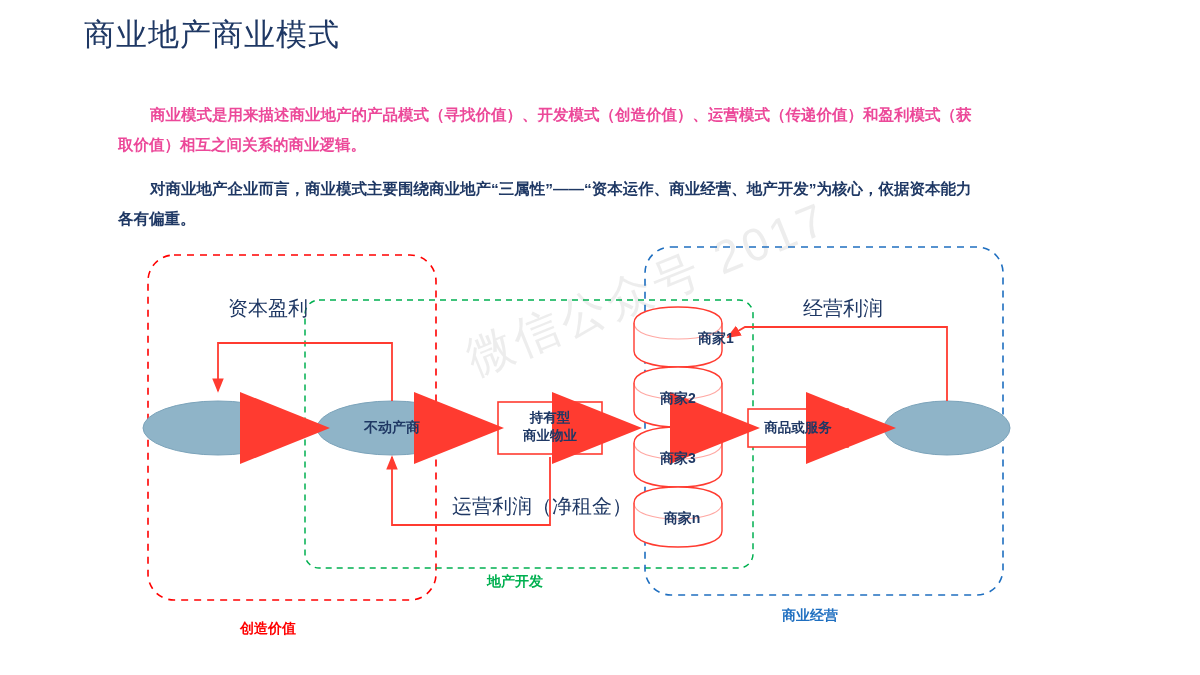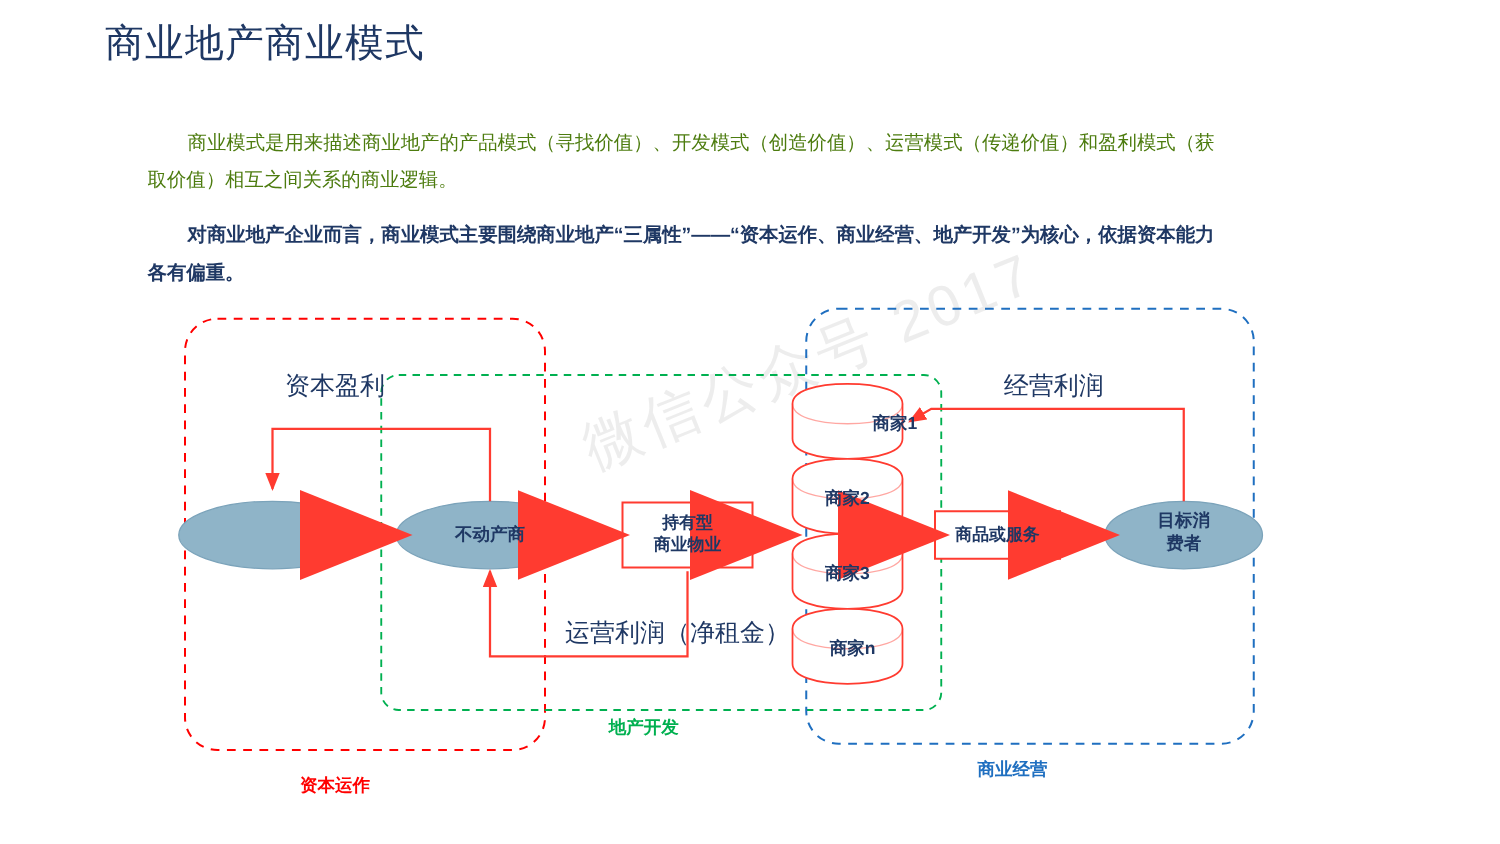--- a/index.html
+++ b/index.html
@@ -25,22 +25,22 @@
     top: 14px;
     font-size: 31px;
     color: #1f3864;
     letter-spacing: 1px;
     font-weight: normal;
   }
   .para {
     position: absolute;
     font-size: 15.5px;
     line-height: 30px;
-    color: #4d7c0f;
-    font-weight: normal;
+    color: #ec4899;
+    font-weight: bold;
     width: 860px;
   }
   .para.p1 {
     left: 118px;
     top: 100px;
     text-indent: 32px;
   }
   .para.p2 {
     left: 118px;
     top: 174px;
@@ -178,32 +178,28 @@
 
       <path d="M947,166 L947,92 L745,92 L728,102" fill="none" stroke="#ff3b30" stroke-width="1.8" marker-end="url(#arrowRed)"></path>
     </svg>
 
     <div class="node-label" style="left:337px; top:183px; width:110px;">不动产商</div>
     <div class="box-label" style="left:498px; top:174px; width:104px;">
       <span>持有型</span><br>
       <span>商业物业</span>
     </div>
     <div class="box-label" style="left:748px; top:184px; width:100px;">商品或服务</div>
-    <div class="node-label" style="left:892px; top:172px; width:110px;">
-      <span>目标消</span><br>
-      <span>费者</span>
-    </div>
 
     <div class="merchant-label" style="left:633px; top:95px;padding-left:38px;">商家1</div>
     <div class="merchant-label" style="left:633px; top:155px;">商家2</div>
     <div class="merchant-label" style="left:633px; top:215px;">商家3</div>
     <div class="merchant-label" style="left:637px; top:275px;text-align:center;">商家n</div>
 
     <div class="edge-label" style="left:228px; top:60px;">资本盈利</div>
     <div class="edge-label" style="left:452px; top:258px;">运营利润（净租金）</div>
     <div class="edge-label" style="left:803px; top:60px;">经营利润</div>
 
-    <div class="zone-label" style="left:240px; top:385px; color:#ff0000;">资本运作</div>
+    <div class="zone-label" style="left:240px; top:385px; color:#ff0000;">创造价值</div>
     <div class="zone-label" style="left:487px; top:338px; color:#00b050;">地产开发</div>
     <div class="zone-label" style="left:782px; top:372px; color:#1f6fc0;">商业经营</div>
   </div>
 
 </div>
 
 </body></html>

